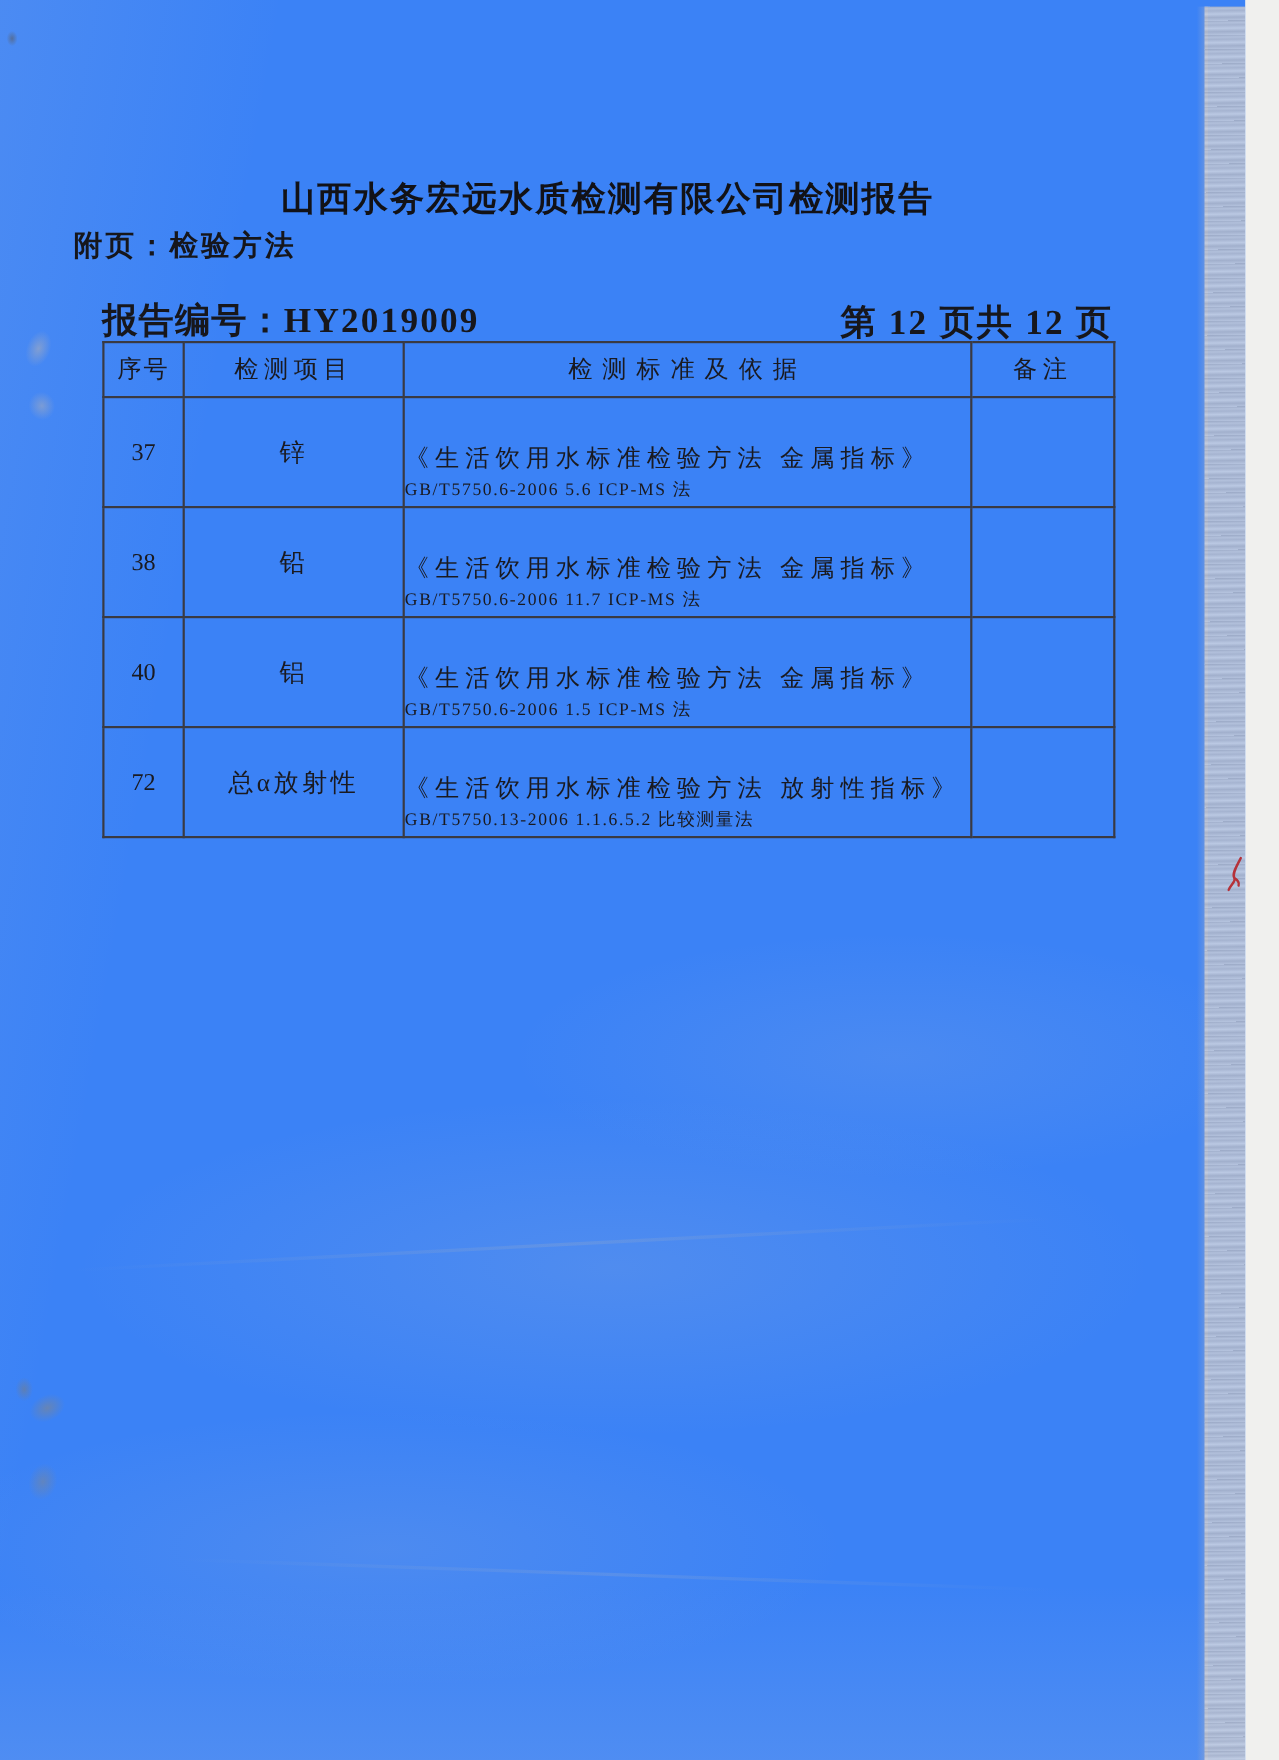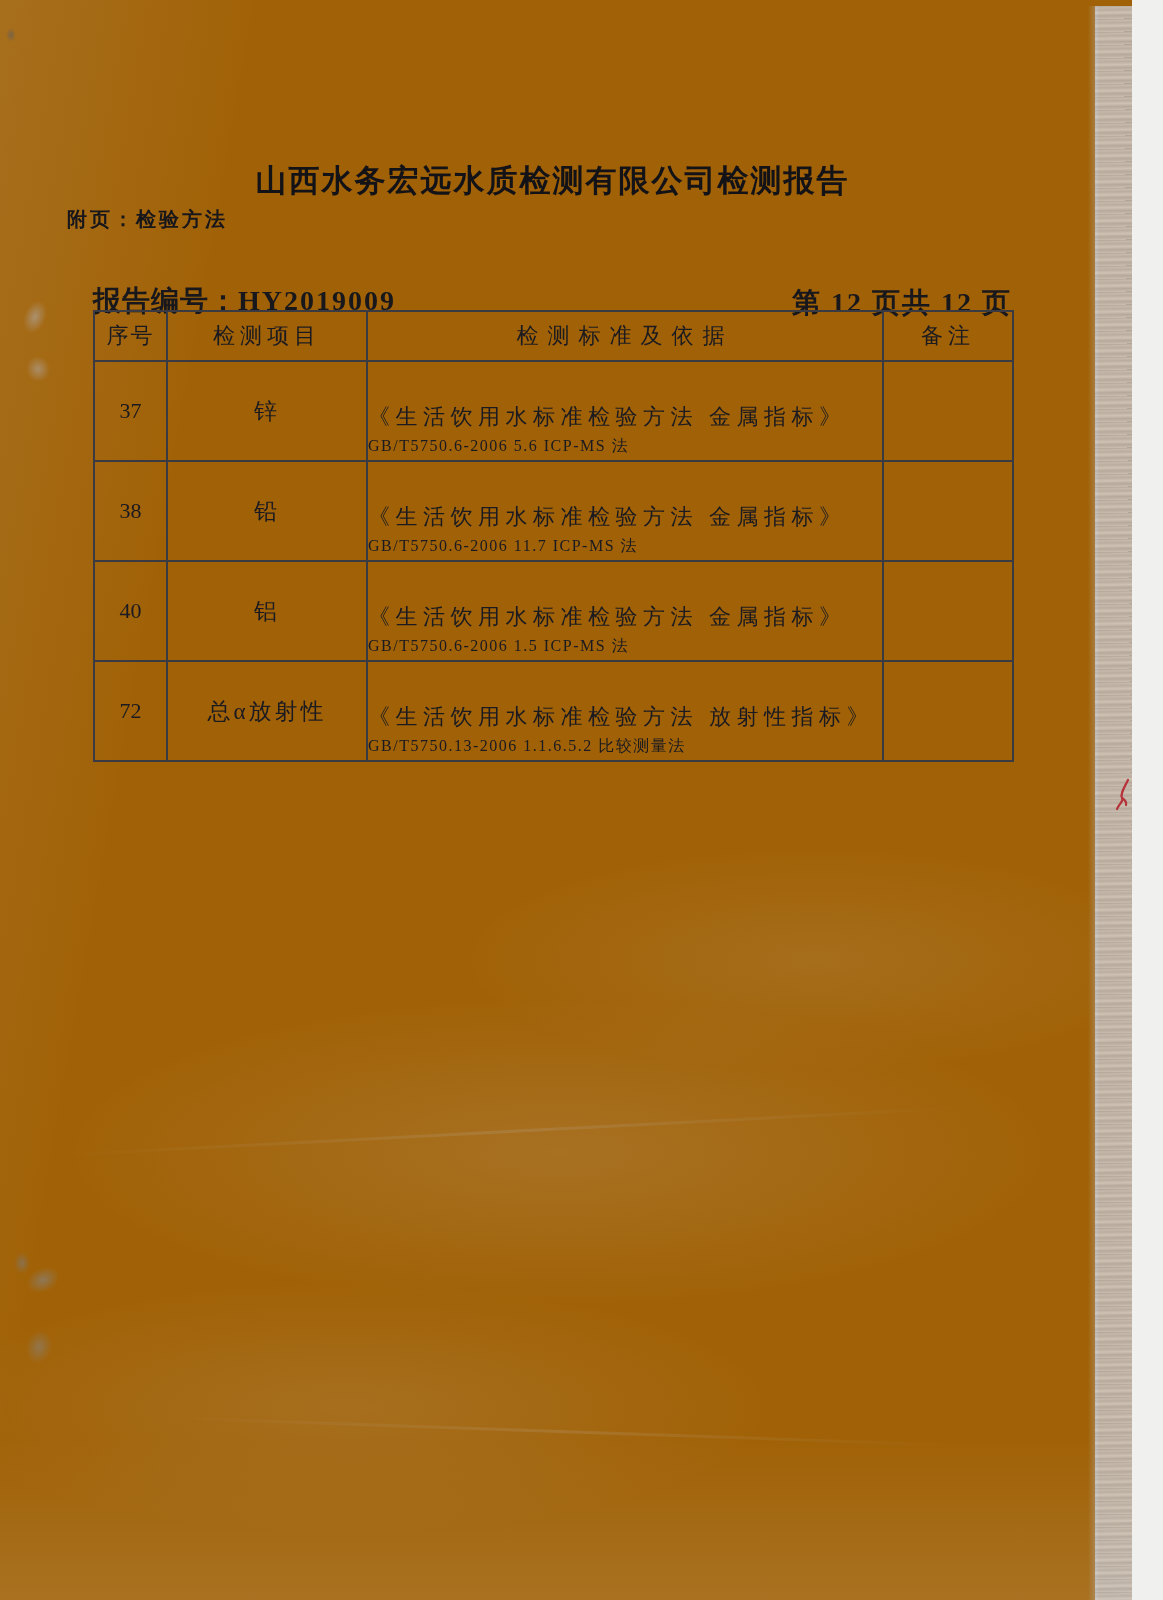--- a/index.html
+++ b/index.html
@@ -4,21 +4,21 @@
 <style>
   html,body{margin:0;padding:0;}
   body{
     width:1163px;height:1600px;
     background:#e8e8e8;
     font-family:"Liberation Serif","DejaVu Serif",serif;
     color:#17171c;
   }
   .scan-page{
     position:relative;width:1163px;height:1600px;
-    background:#a16207;overflow:hidden;
+    background:#3b82f6;overflow:hidden;
   }
   
   .paper-texture{
     position:absolute;inset:0;pointer-events:none;
     background:
       radial-gradient(ellipse 700px 220px at 48% 72%, rgba(205,202,198,0.14), rgba(0,0,0,0) 70%),
       radial-gradient(ellipse 600px 180px at 30% 88%, rgba(205,202,198,0.12), rgba(0,0,0,0) 70%),
       radial-gradient(ellipse 500px 160px at 70% 60%, rgba(210,207,203,0.10), rgba(0,0,0,0) 70%),
       linear-gradient(100deg, rgba(220,218,214,0.10) 0%, rgba(0,0,0,0) 18%),
       linear-gradient(0deg, rgba(222,220,216,0.12) 0%, rgba(0,0,0,0) 10%);
@@ -66,25 +66,25 @@
   
   .red-mark{position:absolute;left:1114px;top:778px;width:18px;height:34px;}
   
   .doc-title{
     position:absolute;left:93px;top:160px;width:919px;
     text-align:center;font-size:31px;font-weight:bold;letter-spacing:2px;
     color:#121217;
   }
   .doc-subtitle{
     position:absolute;left:67px;top:206px;
-    font-size:20px;font-weight:bold;letter-spacing:3px;color:#16161b;
+    font-size:26px;font-weight:bold;letter-spacing:3px;color:#16161b;
   }
   .meta-row{
-    position:absolute;left:93px;top:282px;width:919px;height:30px;
-    font-size:28px;
+    position:absolute;left:93px;top:270px;width:919px;height:30px;
+    font-size:32px;
   }
   .report-no{position:absolute;left:0;top:0;font-weight:bold;letter-spacing:1px;}
   .report-no .val{font-weight:bold;letter-spacing:2px;font-family:"Liberation Serif","DejaVu Serif",serif;}
   .page-ind{position:absolute;right:0;top:2px;font-weight:bold;letter-spacing:2px;}
   
   table.methods{
     position:absolute;left:93px;top:310px;width:919px;
     border-collapse:collapse;table-layout:fixed;
     font-size:22px;color:#1a1a20;padding-left:13px;
   }

